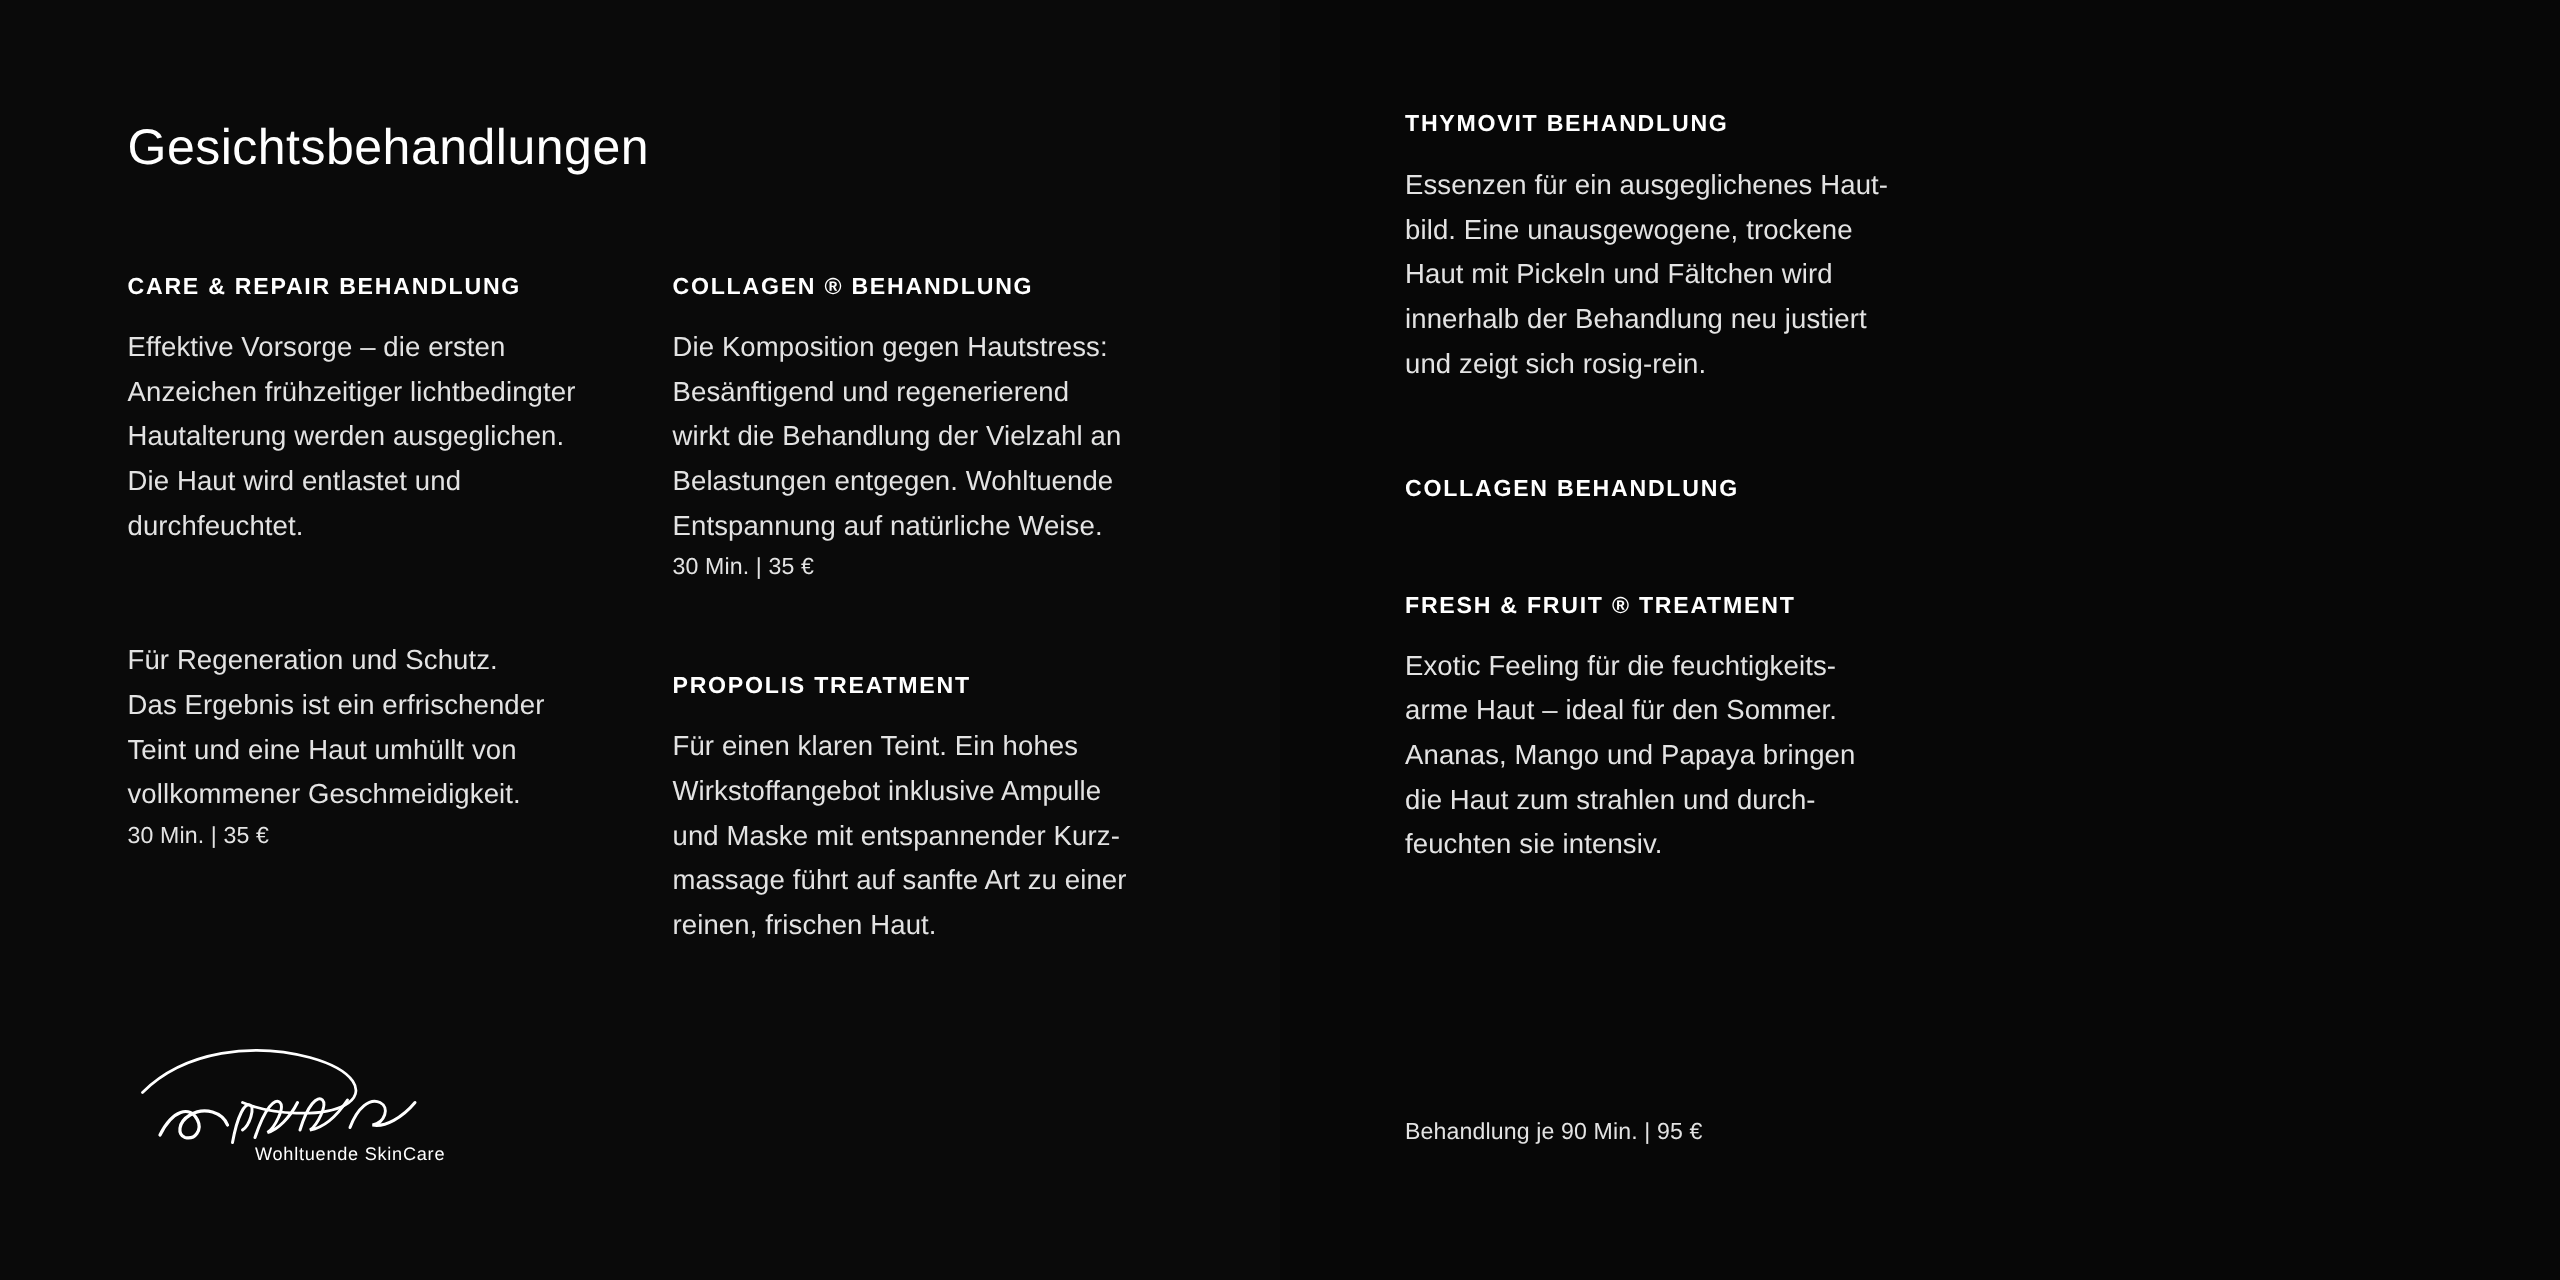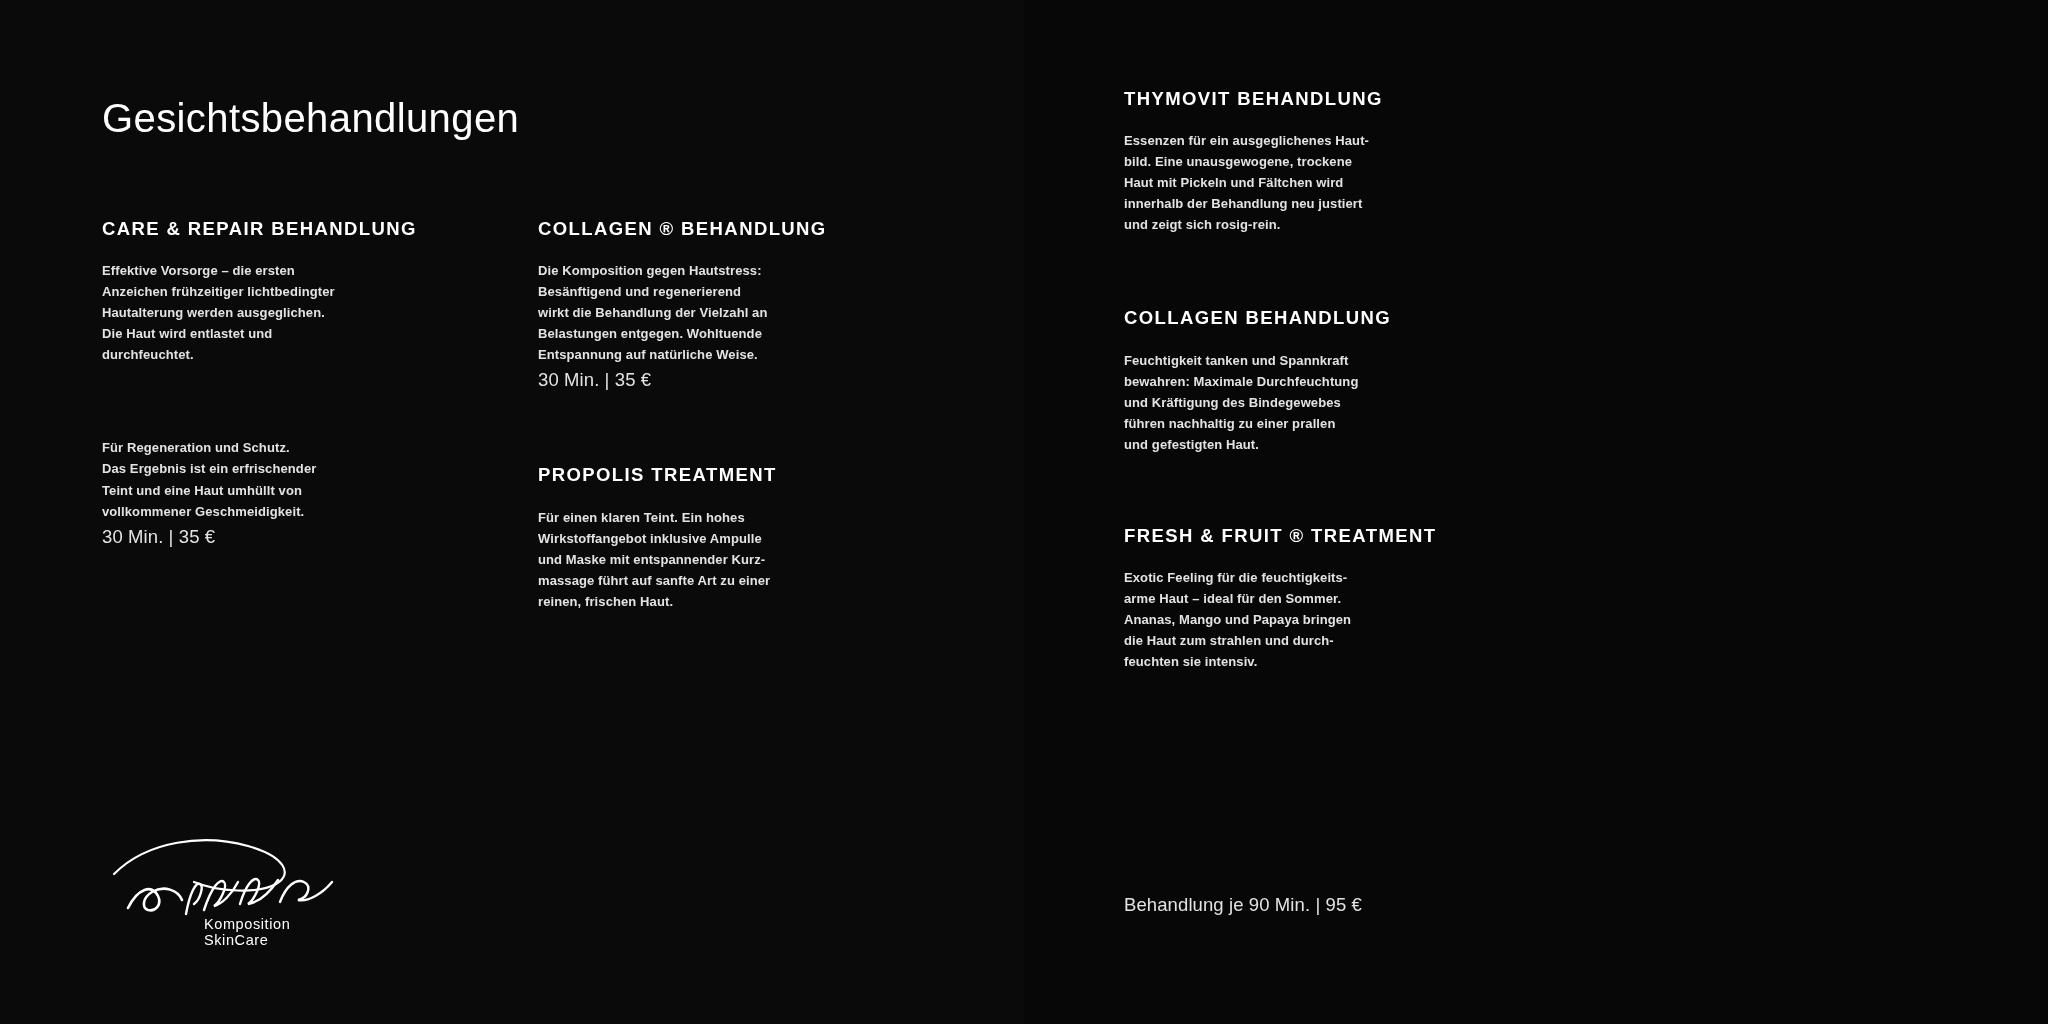--- a/index.html
+++ b/index.html
@@ -61,22 +61,22 @@
   .entry-title {
     color:#ffffff;
     font-size:18.5px;
     font-weight:bold;
     letter-spacing:1.4px;
     margin-bottom:20px;
     line-height:1.2;
   }
   .entry-body {
     color:#e3e3e3;
-    font-size:13px;
-    font-weight:700;
+    font-size:22px;
+    font-weight:400;
     line-height:1.62;
     letter-spacing:0.1px;
     white-space:pre-line;
   }
   .entry-price {
     color:#e3e3e3;
     font-size:18.5px;
     line-height:1.62;
     letter-spacing:0.1px;
     margin-top:0px;
@@ -163,21 +163,21 @@
 
     <div class="logo-wrap">
       <svg width="250" height="100" viewBox="0 0 250 100">
         <path d="M6 44 C 40 10, 96 4, 140 16 C 176 26, 186 44, 168 54 C 150 64, 110 62, 86 52" fill="none" stroke="#ffffff" stroke-width="2.2" stroke-linecap="round"></path>
         <path d="M20 78 C 30 58, 44 54, 50 66 C 54 74, 48 82, 40 80 C 34 78, 34 68, 44 62 C 56 55, 70 60, 74 70" fill="none" stroke="#ffffff" stroke-width="2.6" stroke-linecap="round"></path>
         <path d="M78 84 C 82 62, 88 52, 92 54 C 96 56, 92 70, 86 74" fill="none" stroke="#ffffff" stroke-width="2.4" stroke-linecap="round"></path>
         <path d="M96 80 C 104 56, 112 48, 116 52 C 120 56, 112 72, 106 76 C 114 74, 124 64, 130 52" fill="none" stroke="#ffffff" stroke-width="2.4" stroke-linecap="round"></path>
         <path d="M132 74 C 138 54, 146 46, 150 50 C 154 54, 146 70, 140 74 C 152 72, 162 62, 170 50" fill="none" stroke="#ffffff" stroke-width="2.4" stroke-linecap="round"></path>
         <path d="M172 72 C 178 56, 188 48, 196 52 C 204 56, 200 68, 190 70 C 200 72, 214 64, 224 52" fill="none" stroke="#ffffff" stroke-width="2.4" stroke-linecap="round"></path>
       </svg>
-      <div class="logo-sub">Komposition SkinCare</div>
+      <div class="logo-sub">Wohltuende SkinCare</div>
     </div>
 
   </div>
 
   <div class="panel-divider"></div>
 
   <div class="panel-right">
 
     <div class="col col-3">
 
@@ -185,25 +185,20 @@
         <div class="entry-title">THYMOVIT BEHANDLUNG</div>
         <div class="entry-body">Essenzen für ein ausgeglichenes Haut-
 bild. Eine unausgewogene, trockene
 Haut mit Pickeln und Fältchen wird
 innerhalb der Behandlung neu justiert
 und zeigt sich rosig-rein.</div>
       </div>
 
       <div class="entry" style="margin-bottom:70px;">
         <div class="entry-title">COLLAGEN BEHANDLUNG</div>
-        <div class="entry-body">Feuchtigkeit tanken und Spannkraft
-bewahren: Maximale Durchfeuchtung
-und Kräftigung des Bindegewebes
-führen nachhaltig zu einer prallen
-und gefestigten Haut.</div>
       </div>
 
       <div class="entry">
         <div class="entry-title">FRESH &amp; FRUIT ® TREATMENT</div>
         <div class="entry-body">Exotic Feeling für die feuchtigkeits-
 arme Haut – ideal für den Sommer.
 Ananas, Mango und Papaya bringen
 die Haut zum strahlen und durch-
 feuchten sie intensiv.</div>
       </div>

